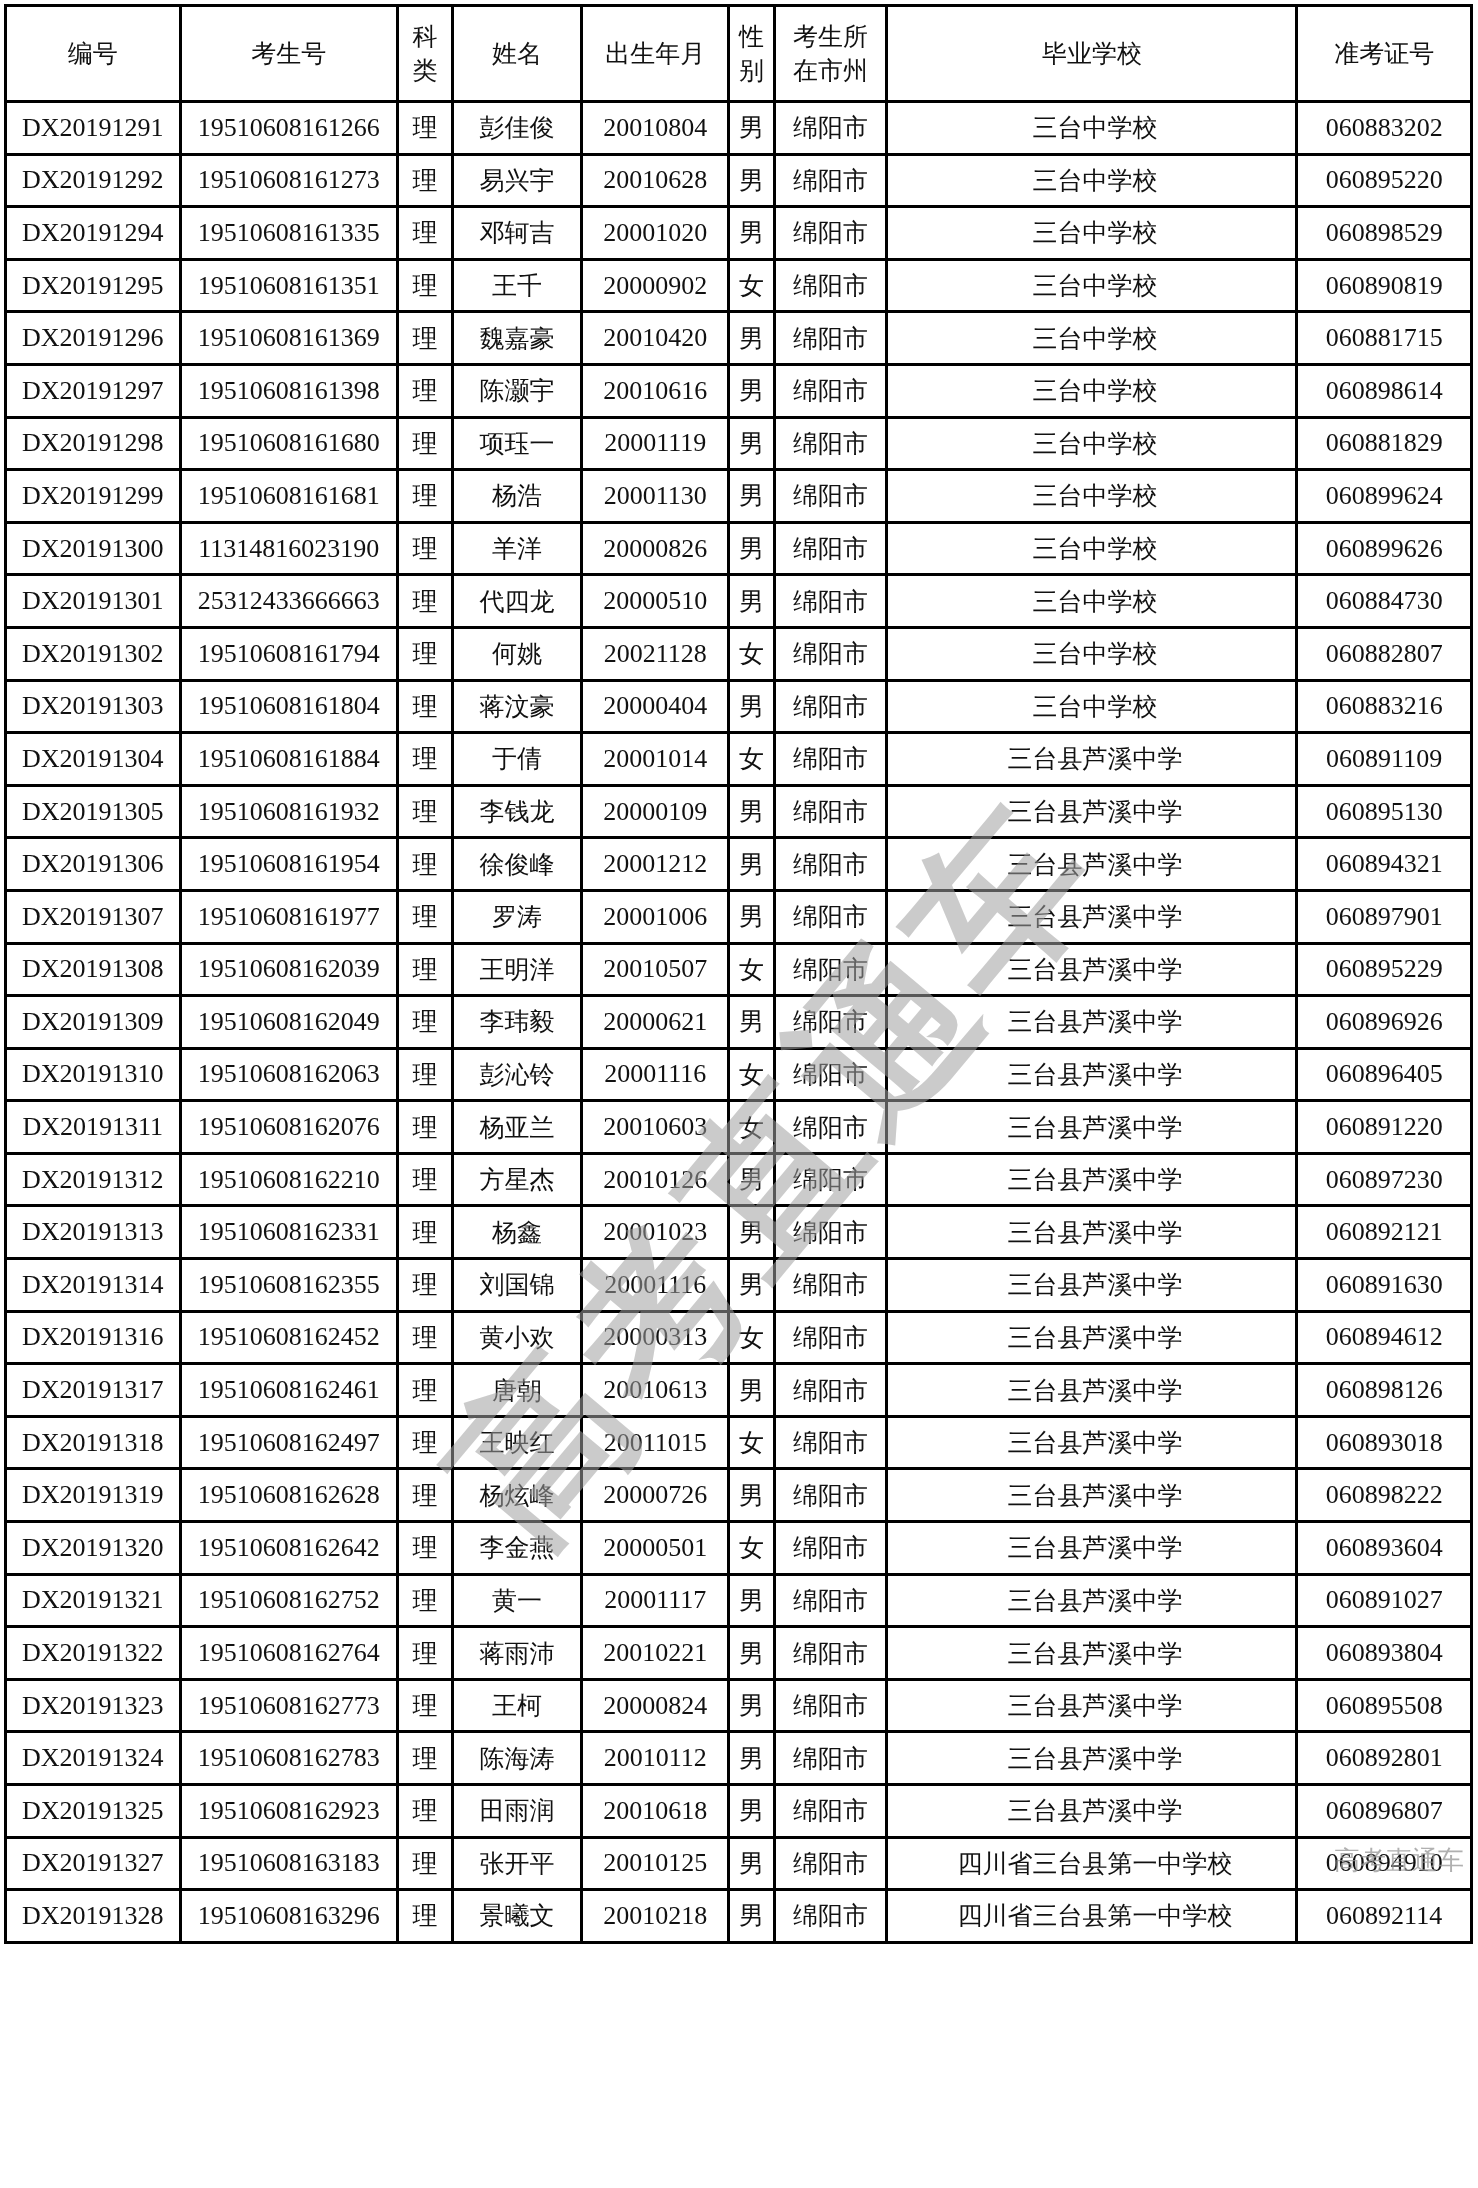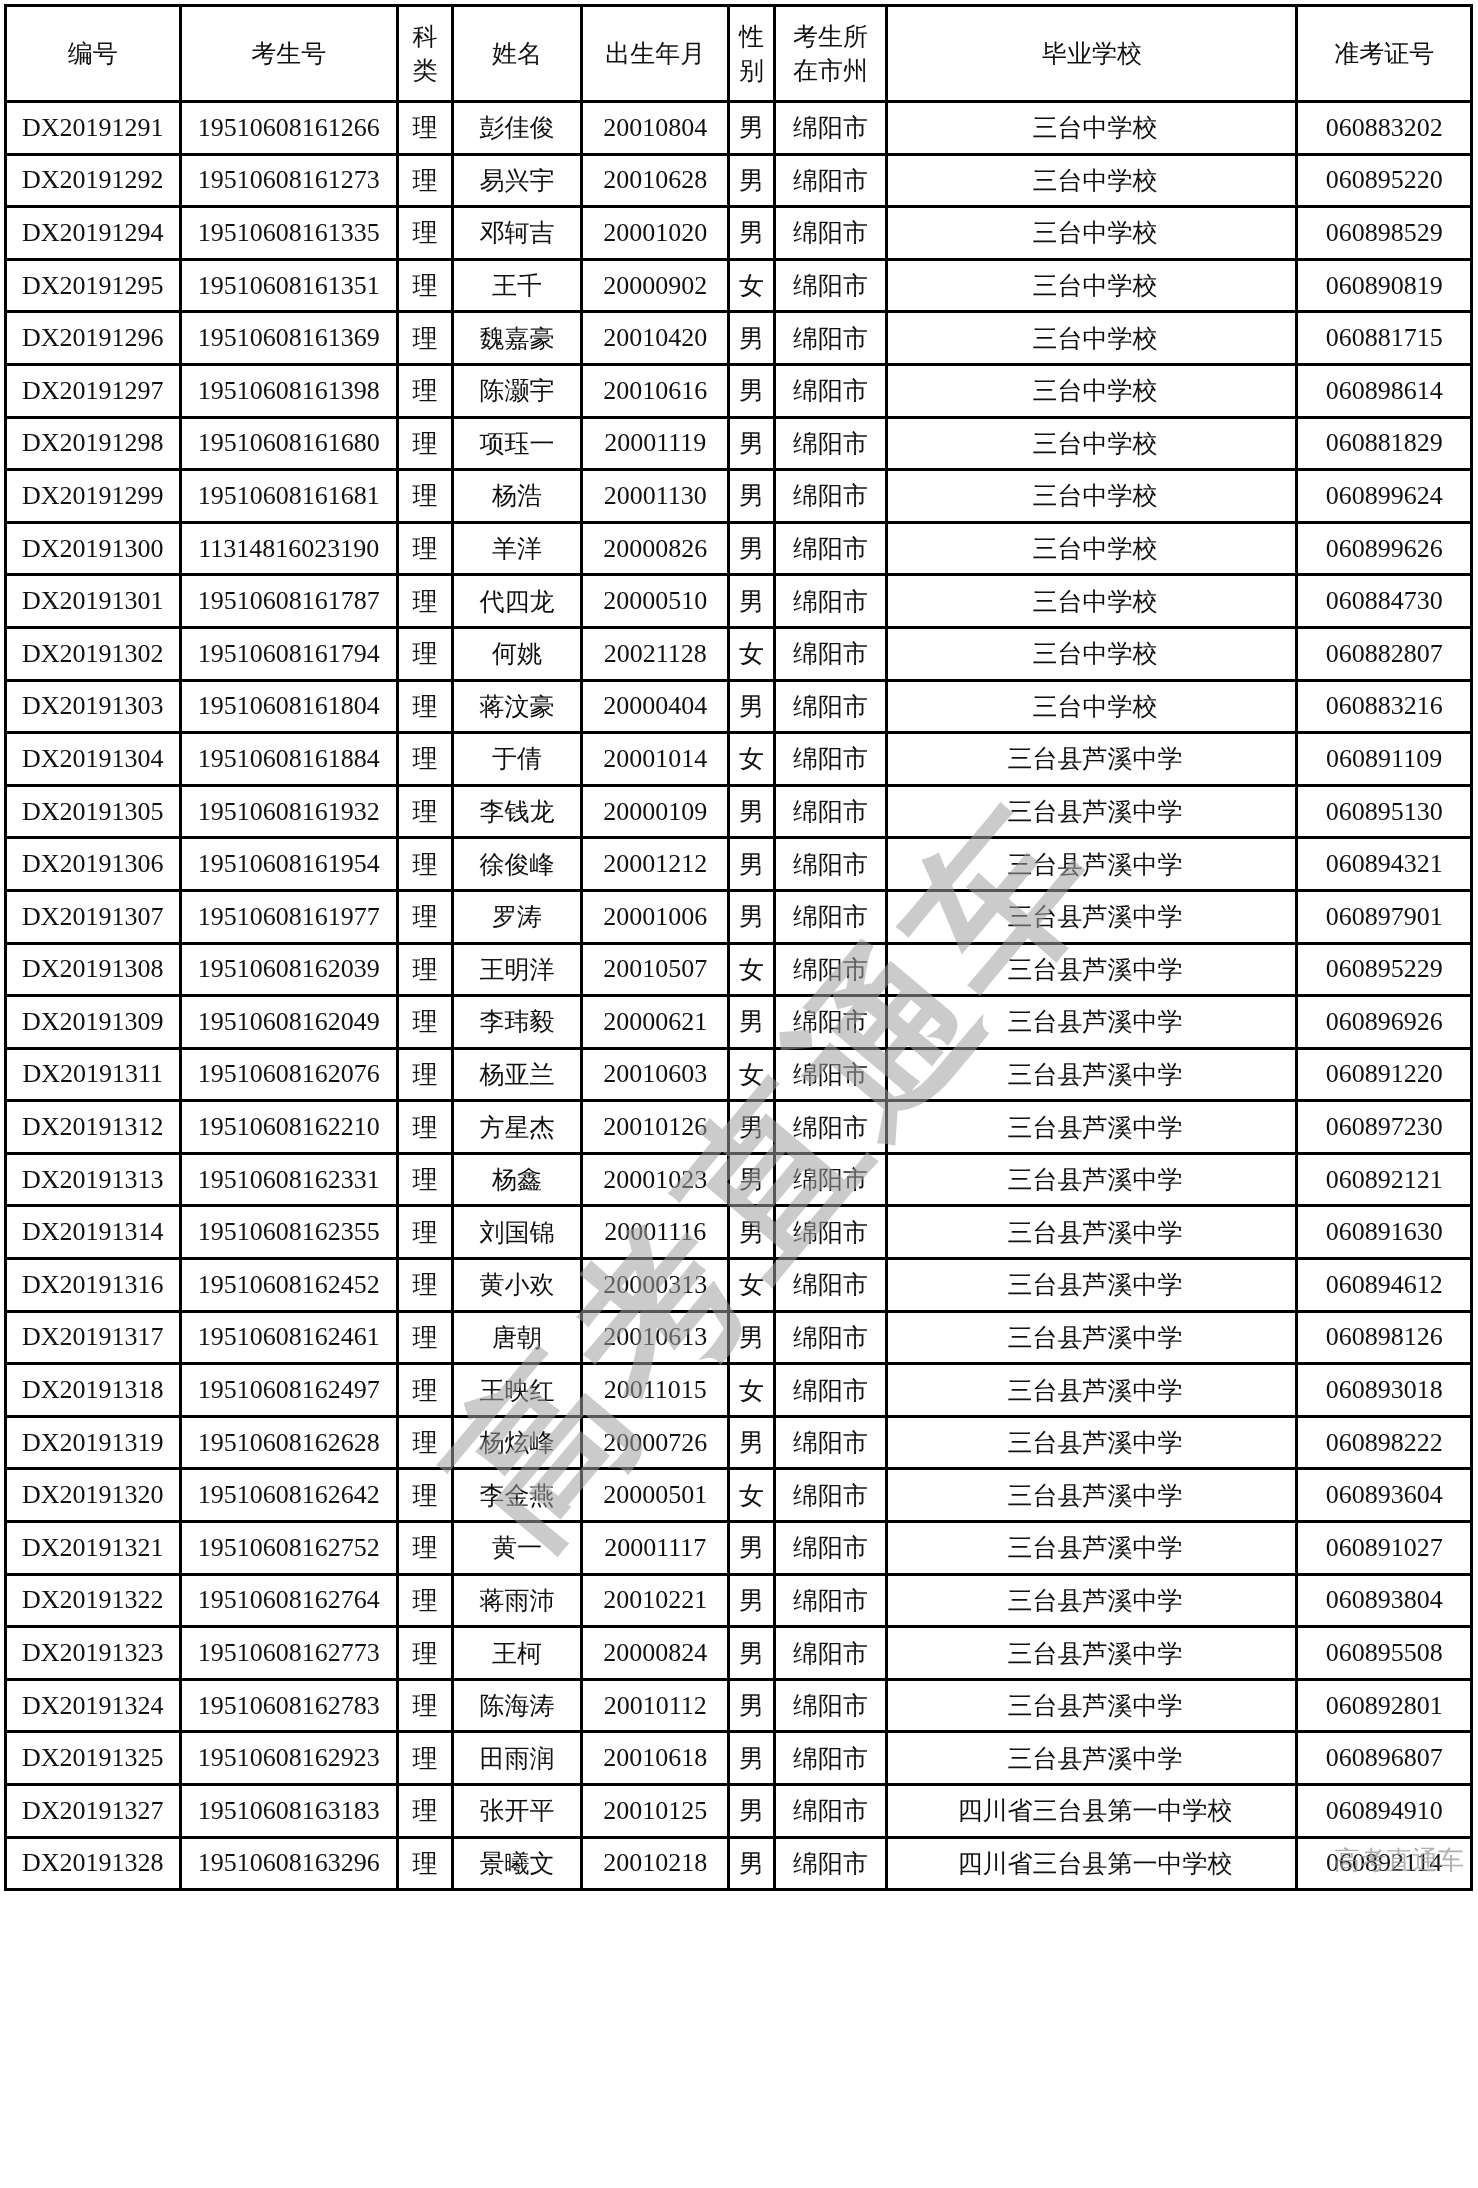--- a/index.html
+++ b/index.html
@@ -182,21 +182,21 @@
           <td class="cjk">理</td>
           <td class="cjk">羊洋</td>
           <td>20000826</td>
           <td class="cjk">男</td>
           <td class="cjk">绵阳市</td>
           <td class="cjk left">三台中学校</td>
           <td>060899626</td>
         </tr>
         <tr>
           <td>DX20191301</td>
-          <td>19510608161787</td>
+          <td>25312433666663</td>
           <td class="cjk">理</td>
           <td class="cjk">代四龙</td>
           <td>20000510</td>
           <td class="cjk">男</td>
           <td class="cjk">绵阳市</td>
           <td class="cjk left">三台中学校</td>
           <td>060884730</td>
         </tr>
         <tr>
           <td>DX20191302</td>
@@ -278,20 +278,31 @@
         <tr>
           <td>DX20191309</td>
           <td>19510608162049</td>
           <td class="cjk">理</td>
           <td class="cjk">李玮毅</td>
           <td>20000621</td>
           <td class="cjk">男</td>
           <td class="cjk">绵阳市</td>
           <td class="cjk left">三台县芦溪中学</td>
           <td>060896926</td>
+        </tr>
+        <tr>
+          <td>DX20191310</td>
+          <td>19510608162063</td>
+          <td class="cjk">理</td>
+          <td class="cjk">彭沁铃</td>
+          <td>20001116</td>
+          <td class="cjk">女</td>
+          <td class="cjk">绵阳市</td>
+          <td class="cjk left">三台县芦溪中学</td>
+          <td>060896405</td>
         </tr>
         <tr>
           <td>DX20191311</td>
           <td>19510608162076</td>
           <td class="cjk">理</td>
           <td class="cjk">杨亚兰</td>
           <td>20010603</td>
           <td class="cjk">女</td>
           <td class="cjk">绵阳市</td>
           <td class="cjk left">三台县芦溪中学</td>

